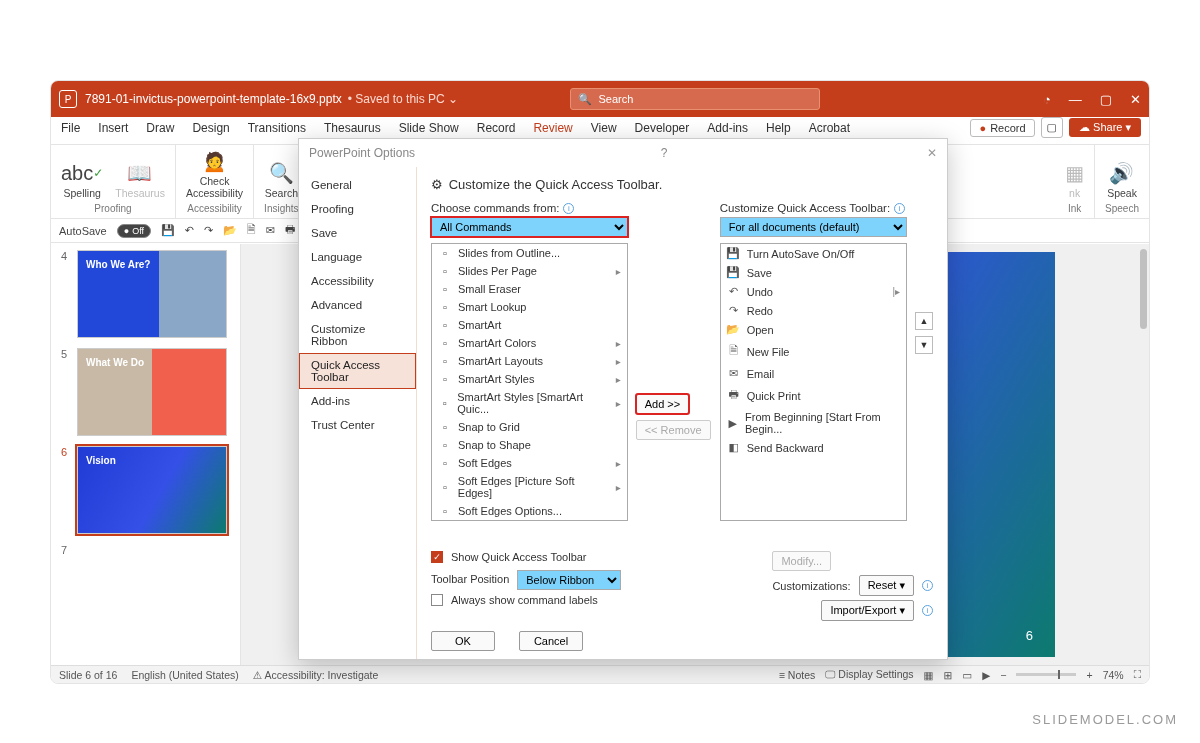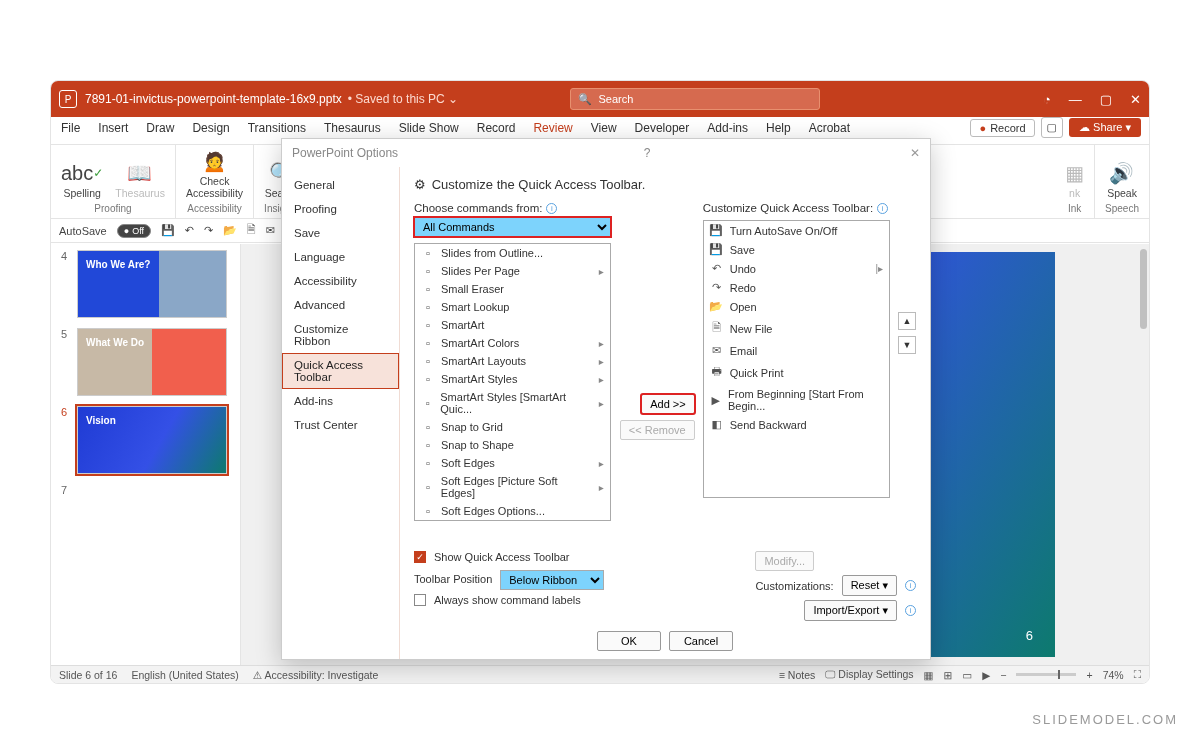--- a/index.html
+++ b/index.html
@@ -23,59 +23,59 @@
 .ribitem.dis{color:#bbb;}
 .ribicon{font-size:20px;height:24px;display:flex;align-items:center;}
 .riblbl{font-size:10px;color:#777;margin-top:4px;}
 .qat{height:24px;display:flex;align-items:center;gap:10px;padding:0 8px;font-size:11px;color:#444;border-bottom:1px solid #e4e4e4;}
 .qat .toggle{display:inline-flex;align-items:center;gap:3px;border:1px solid #888;border-radius:8px;padding:1px 6px;font-size:9px;background:#444;color:#fff;}
 .body{position:absolute;top:163px;left:0;right:0;bottom:18px;display:flex;}
 .thumbs{width:190px;border-right:1px solid #e4e4e4;overflow:hidden;padding:6px 4px 6px 10px;}
 .thumb{margin-bottom:10px;display:flex;gap:6px;}
 .thumb .num{font-size:11px;color:#666;width:10px;}
 .thumb.sel .num{color:#c43e1c;}
-.slidebox{width:150px;height:68px;border:1px solid #ccc;position:relative;overflow:hidden;font-size:7px;color:#fff;}
+.slidebox{width:150px;height:88px;border:1px solid #ccc;position:relative;overflow:hidden;font-size:7px;color:#fff;}
 .thumb.sel .slidebox{outline:2px solid #c43e1c;}
 .canvas{flex:1;background:#f0f0f0;position:relative;display:flex;align-items:center;justify-content:center;}
 .slide{width:720px;height:405px;background:linear-gradient(120deg,#1f3bd4 0%,#3450e6 55%,#0d7a6e 100%);position:relative;color:#fff;padding:40px 40px 40px 340px;}
 .slide h1{font-size:64px;font-weight:700;margin-bottom:18px;}
 .slide p{font-size:14px;line-height:1.5;max-width:290px;}
 .slide .pnum{position:absolute;right:22px;bottom:14px;font-size:13px;}
 .statusbar{position:absolute;left:0;right:0;bottom:0;height:18px;background:#f3f3f3;border-top:1px solid #ddd;display:flex;align-items:center;font-size:10.5px;color:#555;padding:0 8px;gap:14px;}
 .statusbar .right{margin-left:auto;display:flex;gap:10px;align-items:center;}
 
-.dialog{position:absolute;left:230px;top:57px;width:650px;height:522px;background:#fff;border:1px solid #ccc;box-shadow:0 6px 24px rgba(0,0,0,.22);font-size:11.5px;color:#333;}
+.dialog{position:absolute;left:247px;top:57px;width:650px;height:522px;background:#fff;border:1px solid #ccc;box-shadow:0 6px 24px rgba(0,0,0,.22);font-size:11.5px;color:#333;}
 .dlg-title{height:28px;display:flex;align-items:center;padding:0 10px;color:#888;font-size:12px;}
 .dlg-title .x{margin-left:auto;color:#999;}
 .dlg-body{display:flex;height:calc(100% - 28px);}
 .dlg-side{width:118px;border-right:1px solid #f0dcd4;padding:6px 0;}
 .dlg-side div{padding:6px 12px;cursor:default;}
 .dlg-side div.sel{background:#f7e2da;color:#222;outline:1px solid #c43e1c;outline-offset:-1px;}
 .dlg-main{flex:1;padding:10px 14px;position:relative;}
 .dlg-h{display:flex;align-items:center;gap:6px;font-size:13px;margin-bottom:10px;}
 .dlg-cols{display:flex;gap:8px;}
 .col{flex:1;}
 .col .lblrow{display:flex;align-items:center;gap:4px;}
 .info{display:inline-block;width:11px;height:11px;border:1px solid #5aa2e0;color:#5aa2e0;border-radius:50%;font-size:8px;text-align:center;line-height:10px;}
 select.fake{width:100%;border:1px solid #aaa;font-size:11px;padding:2px 4px;margin-top:3px;background:#7dd3fc;}
 .redbox{outline:2px solid #d22; outline-offset:-1px;}
 .listbox{border:1px solid #aaa;height:278px;margin-top:6px;overflow:hidden;position:relative;background:#fff;}
 .listbox .item{display:flex;align-items:center;gap:6px;padding:3px 6px;font-size:11px;}
 .listbox .item .ic{width:14px;text-align:center;color:#555;font-size:11px;}
 .listbox .item .sub{margin-left:auto;color:#888;font-size:10px;}
-.midbtns{display:flex;flex-direction:column;gap:6px;align-items:flex-end;justify-content:center;width:76px;margin-top:110px;}
+.midbtns{display:flex;flex-direction:column;gap:6px;align-items:flex-start;justify-content:center;width:76px;margin-top:110px;}
 .btn{border:1px solid #999;background:#fafafa;padding:3px 8px;font-size:11px;border-radius:2px;}
 .btn.dis{color:#aaa;border-color:#ccc;}
 .updn{display:flex;flex-direction:column;gap:6px;margin-top:110px;}
 .updn .sq{width:18px;height:18px;border:1px solid #bbb;display:flex;align-items:center;justify-content:center;font-size:9px;}
 .dlg-foot{position:absolute;left:14px;right:14px;bottom:8px;}
 .dlg-foot .row{display:flex;align-items:center;gap:8px;font-size:11px;margin-top:4px;}
 .chk{width:12px;height:12px;border:1px solid #888;display:inline-flex;align-items:center;justify-content:center;font-size:9px;}
 .chk.on{background:#c43e1c;border-color:#c43e1c;color:#fff;}
-.okrow{display:flex;gap:8px;justify-content:center;margin-top:10px;}
+.okrow{display:flex;gap:24px;justify-content:flex-start;margin-top:10px;}
 .watermark{position:absolute;right:22px;bottom:16px;font-size:13px;letter-spacing:2px;color:#9a9a9a;}
 .svscroll{position:absolute;right:2px;top:168px;width:7px;height:80px;background:#c0c0c0;border-radius:4px;}
 </style>
 </head>
 <body>
 
 <div class="frame">
 
   <div class="titlebar">
     <div class="plogo">P</div>
@@ -344,20 +344,21 @@
           </div>
           <div class="midbtns">
             <button class="btn redbox">Add &gt;&gt;</button>
             <button class="btn dis">&lt;&lt; Remove</button>
           </div>
           <div class="col">
             <div class="lblrow">
                 <span>Customize Quick Access Toolbar:</span>
                 <span class="info">i</span>
               </div>
+            <select class="fake"><option>For all documents (default)</option></select>
             <div class="listbox" id="rightlist" style="height:278px;">
                 <div class="item">
                   <span class="ic">💾</span>
                   <span>Turn AutoSave On/Off</span>
                 </div>
                 <div class="item">
                   <span class="ic">💾</span>
                   <span>Save</span>
                 </div>
                 <div class="item">

